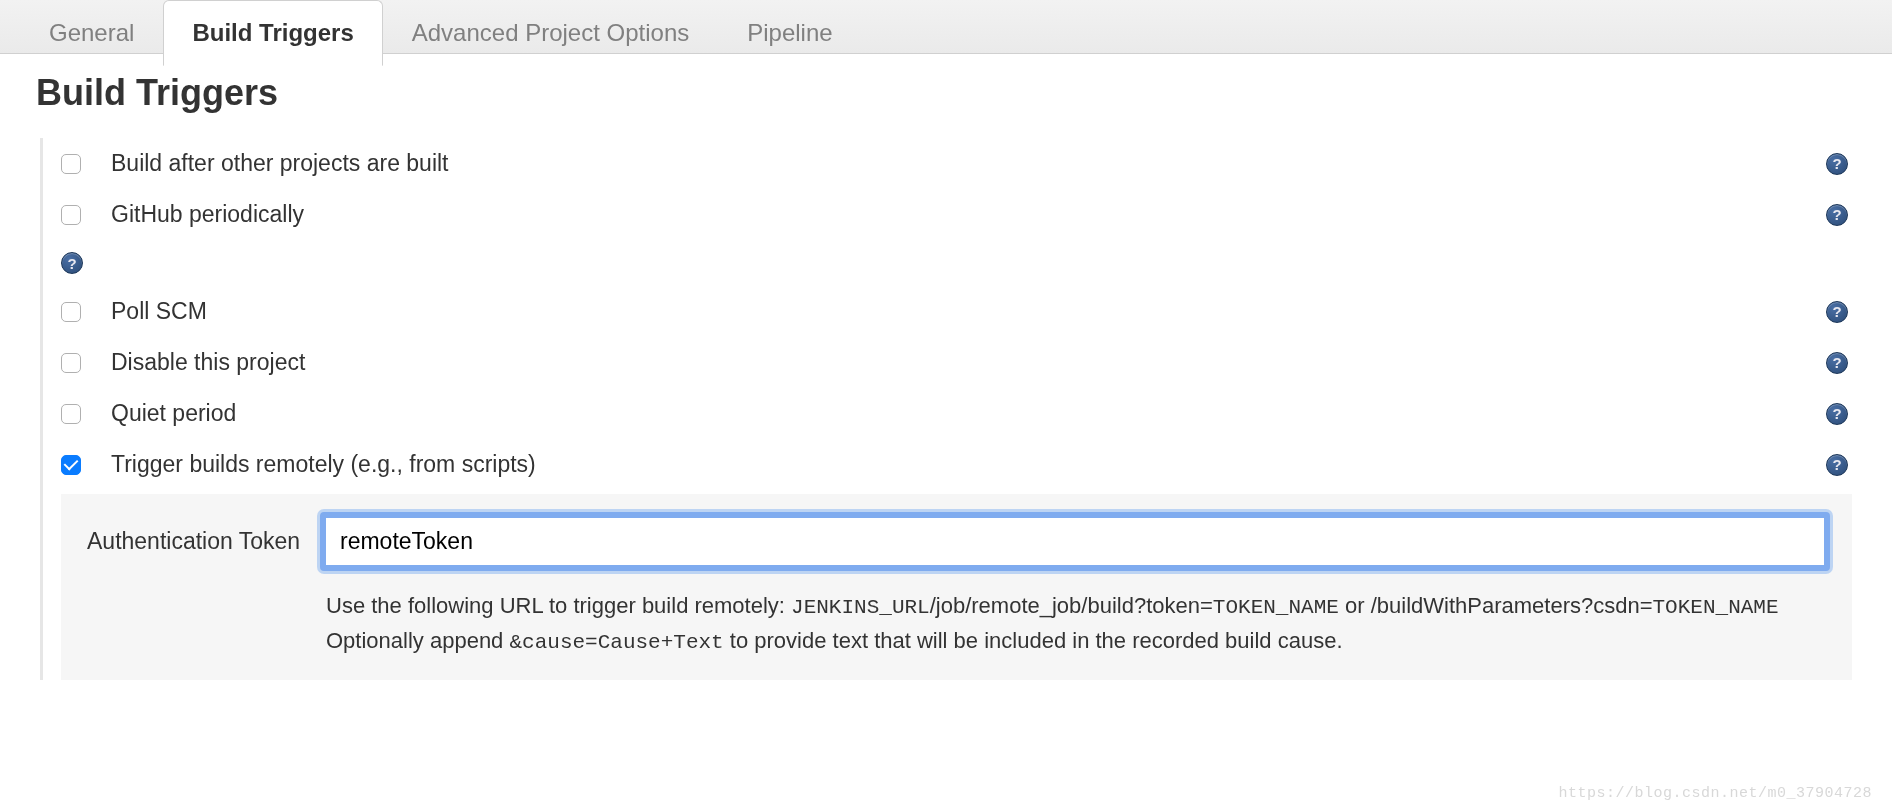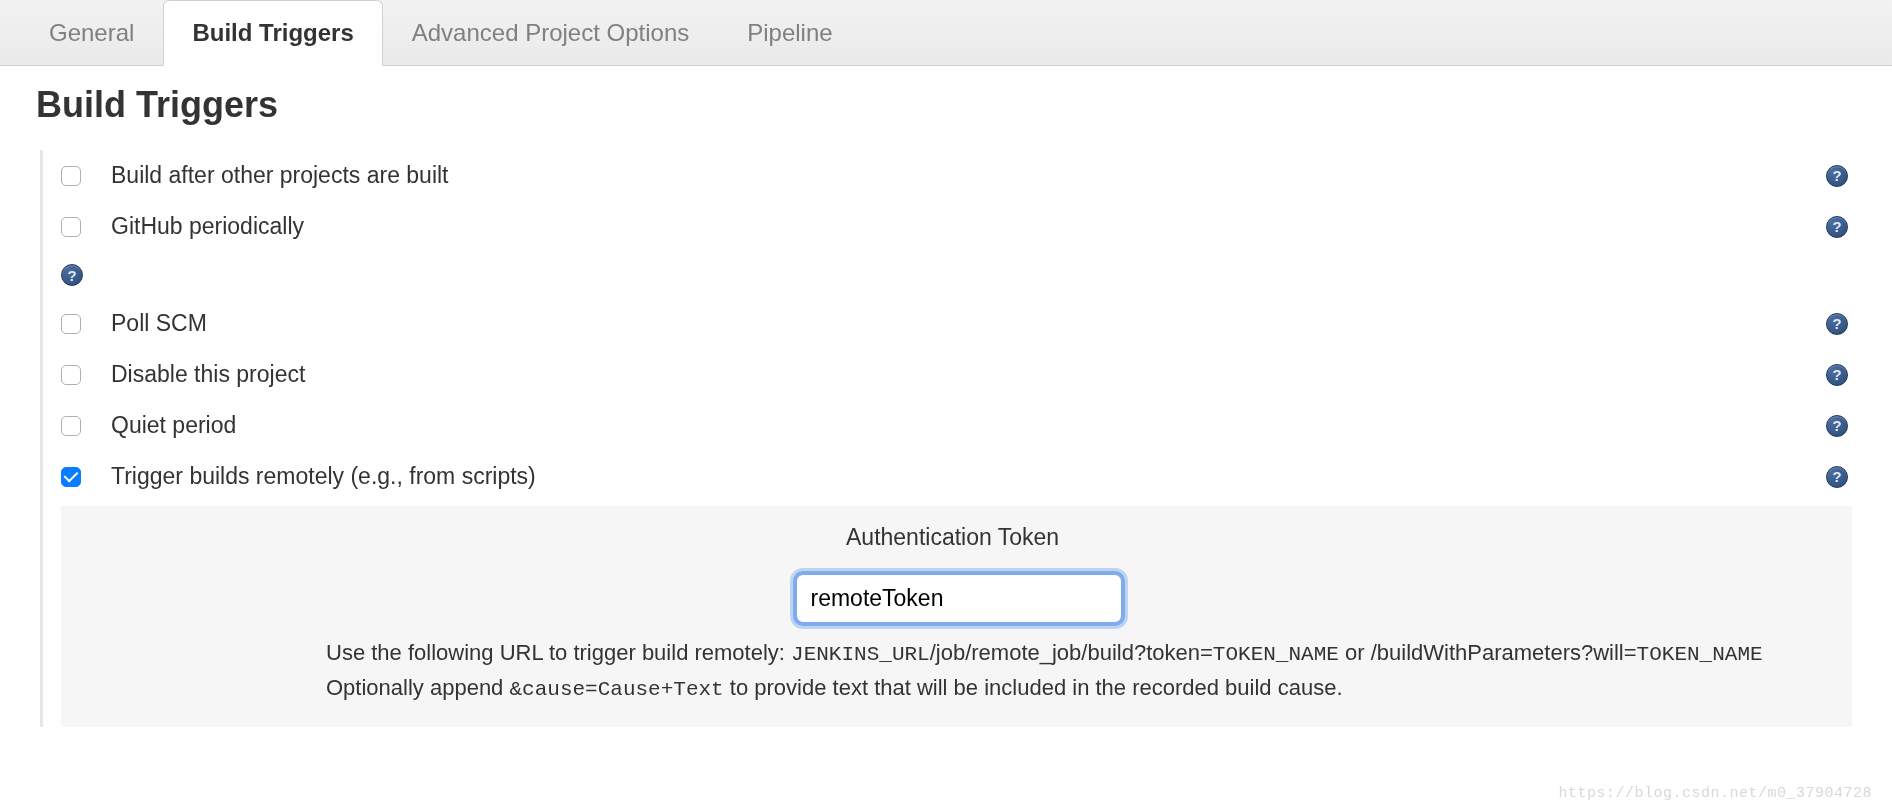--- a/index.html
+++ b/index.html
@@ -11,21 +11,21 @@
     body {
       background: #ffffff;
       font-size: 21px;
       color: #333;
     }
     .tabs {
       background: linear-gradient(to bottom, #f2f2f2, #eaeaea);
       border-bottom: 1px solid #d0d0d0;
       display: flex;
       padding-left: 20px;
-      height: 66px;
+      height: 54px;
       align-items: flex-start;
     }
     .tab {
       padding: 18px 28px 18px 28px;
       color: #808080;
       cursor: pointer;
       font-size: 24px;
       border: 1px solid transparent;
       border-bottom: none;
       position: relative;
@@ -113,36 +113,35 @@
       margin-right: 4px;
     }
     .nested {
       background: #f6f6f6;
       padding: 18px 22px 22px 26px;
       margin-top: 4px;
     }
     .nested-row {
       display: flex;
       align-items: center;
-      gap: 20px;
-      margin-bottom: 10px;
-      flex-direction: column;
+      gap: 8px;
+      margin-bottom: 18px;
     }
     .nested-label {
       font-size: 23px;
       color: #333;
       white-space: nowrap;
       min-width: 225px;
     }
     .text-input {
       flex: 1;
       font-size: 23px;
       padding: 10px 14px;
-      border: 4px solid #a16207;
-      border-radius: 10px;
+      border: 6px solid #a16207;
+      border-radius: 4px;
       outline: none;
       box-shadow: 0 0 0 3px rgba(120, 170, 240, 0.45);
       border-color: #7fabef;
       font-family: inherit;
     }
     .help-text {
       margin-top: 6px;
       margin-left: 239px;
       font-size: 22px;
       line-height: 1.5;
@@ -230,21 +229,21 @@
       </div>
       <span class="help-icon">?</span>
     </div>
 
     <div class="nested">
       <div class="nested-row">
         <span class="nested-label">Authentication Token</span>
         <input type="text" class="text-input" value="remoteToken" style="">
       </div>
       <div class="help-text">
-        <span>Use the following URL to trigger build remotely: </span><span class="mono">JENKINS_URL</span><span>/job/remote_job/build?token=</span><span class="mono">TOKEN_NAME</span><span> or /buildWithParameters?will=</span><span class="mono">TOKEN_NAME</span>
+        <span>Use the following URL to trigger build remotely: </span><span class="mono">JENKINS_URL</span><span>/job/remote_job/build?token=</span><span class="mono">TOKEN_NAME</span><span> or /buildWithParameters?csdn=</span><span class="mono">TOKEN_NAME</span>
         <br>
         <span>Optionally append </span><span class="mono">&amp;cause=Cause+Text</span><span> to provide text that will be included in the recorded build cause.</span>
       </div>
     </div>
 
   </div>
 </div>
 
 <div class="watermark">https://blog.csdn.net/m0_37904728</div>
 

